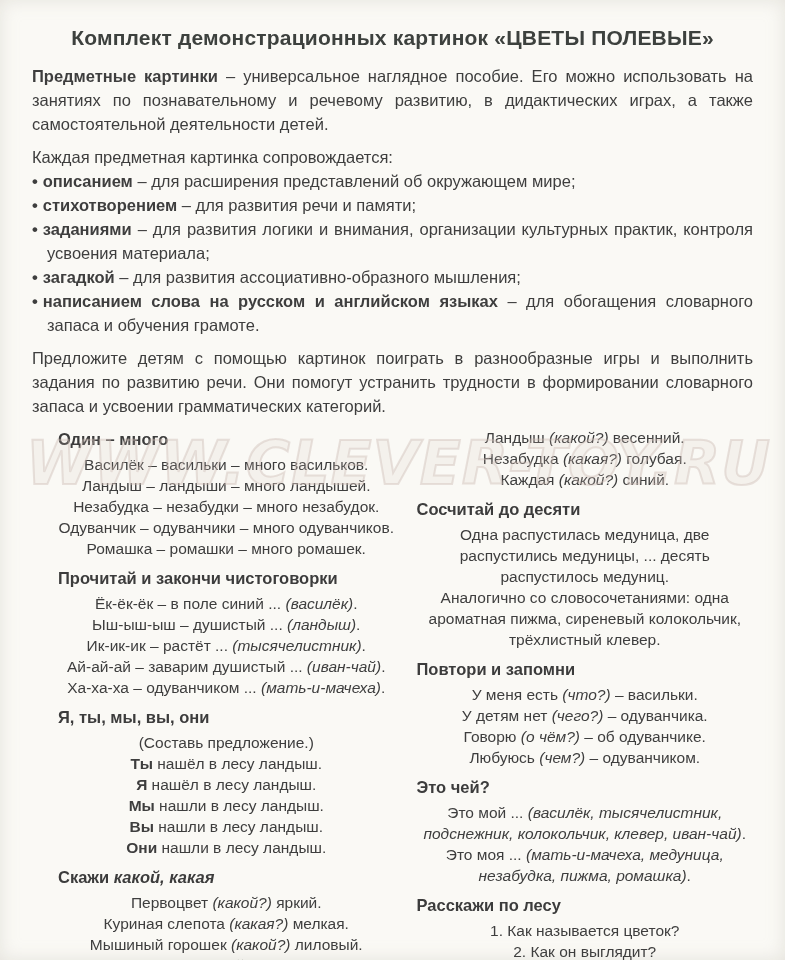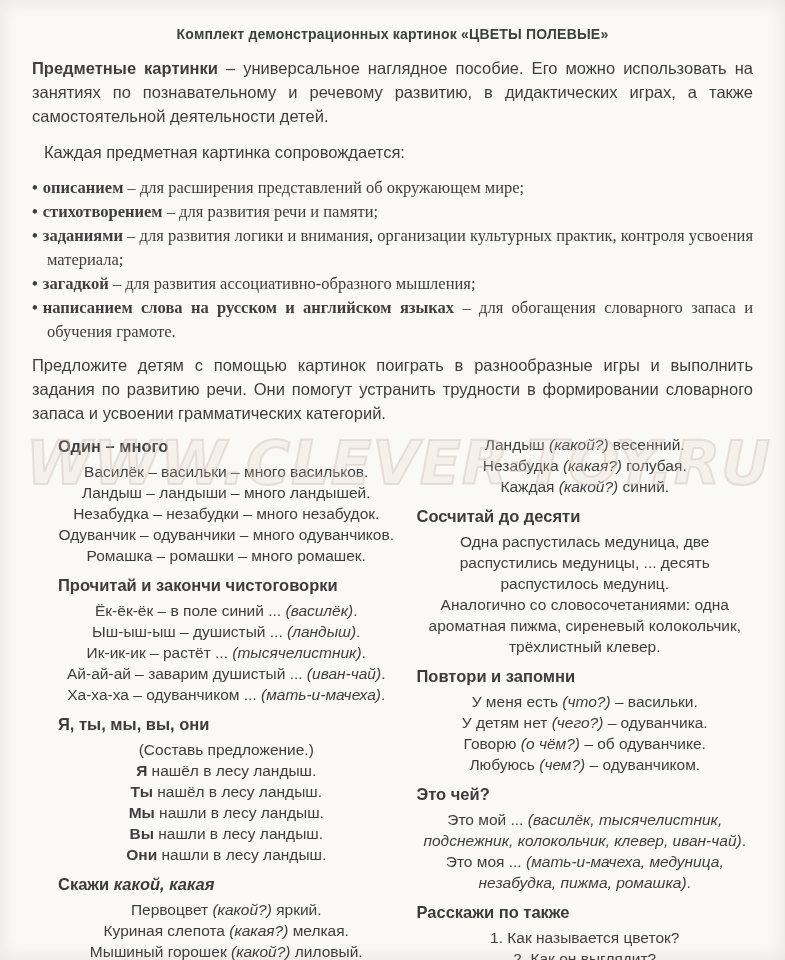--- a/index.html
+++ b/index.html
@@ -2,25 +2,25 @@
 <html><head>
 <meta charset="utf-8">
 <style>
   html,body{margin:0;padding:0;background:#e9e7e2;}
   .page{
     position:relative;width:785px;height:960px;box-sizing:border-box;
     background:#faf9f5;padding:20px 32px 14px;overflow:hidden;
     font-family:"Liberation Sans","DejaVu Sans",sans-serif;color:#3e3e3e;
     box-shadow:inset 0 0 18px rgba(190,185,175,.35);
   }
-  h1.title{font-size:14px;text-align:center;margin:6px 0 14px;color:#3d413e;letter-spacing:.2px;font-weight:bold;}
+  h1.title{font-size:21px;text-align:center;margin:6px 0 14px;color:#3d413e;letter-spacing:.2px;font-weight:bold;}
   .para{font-size:16.5px;line-height:24px;text-align:justify;margin:0 0 9px;}
-  .para.tight{margin:12px;}
+  .para.tight{margin:0;}
   ul.features{list-style:none;margin:0 0 9px;padding:0;font-size:16.5px;line-height:24px;text-align:justify;}
-  ul.features li{padding-left:15px;text-indent:-15px;font-family:Liberation Serif, serif;}
+  ul.features li{padding-left:15px;text-indent:-15px;}
   .bullet{font-weight:bold;margin-right:5px;}
   .b{font-weight:bold;}
   .i{font-style:italic;}
   .columns{display:flex;gap:22px;margin-top:8px;}
   .col{flex:1;font-size:15.5px;line-height:21px;}
   .col-left{padding-left:26px;}
   .col h3{font-size:16.5px;margin:9px 0 4px;color:#3c3c3c;font-weight:bold;}
   .col h3:first-child{margin-top:2px;}
   .col p{margin:0;text-align:center;}
   .watermark{
@@ -60,22 +60,22 @@
         <p><span>Одуванчик – одуванчики – много одуванчиков.</span></p>
         <p><span>Ромашка – ромашки – много ромашек.</span></p>
         <h3><span class="b">Прочитай и закончи чистоговорки</span></h3>
         <p><span>Ёк-ёк-ёк – в поле синий ... </span><span class="i">(василёк)</span><span>.</span></p>
         <p><span>Ыш-ыш-ыш – душистый ... </span><span class="i">(ландыш)</span><span>.</span></p>
         <p><span>Ик-ик-ик – растёт ... </span><span class="i">(тысячелистник)</span><span>.</span></p>
         <p><span>Ай-ай-ай – заварим душистый ... </span><span class="i">(иван-чай)</span><span>.</span></p>
         <p><span>Ха-ха-ха – одуванчиком ... </span><span class="i">(мать-и-мачеха)</span><span>.</span></p>
         <h3><span class="b">Я, ты, мы, вы, они</span></h3>
         <p><span>(Составь предложение.)</span></p>
+        <p><span class="b">Ты</span><span> нашёл в лесу ландыш.</span></p>
         <p><span class="b">Я</span><span> нашёл в лесу ландыш.</span></p>
-        <p><span class="b">Ты</span><span> нашёл в лесу ландыш.</span></p>
         <p><span class="b">Мы</span><span> нашли в лесу ландыш.</span></p>
         <p><span class="b">Вы</span><span> нашли в лесу ландыш.</span></p>
         <p><span class="b">Они</span><span> нашли в лесу ландыш.</span></p>
         <h3><span class="b">Скажи </span><span class="b i">какой, какая</span></h3>
         <p><span>Первоцвет </span><span class="i">(какой?)</span><span> яркий.</span></p>
         <p><span>Куриная слепота </span><span class="i">(какая?)</span><span> мелкая.</span></p>
         <p><span>Мышиный горошек </span><span class="i">(какой?)</span><span> лиловый.</span></p>
         <p><span>Иван-чай </span><span class="i">(какой?)</span><span> высокий.</span></p>
       </div>
     <div class="col col-right">
@@ -87,21 +87,21 @@
           <p><span>Одна распустилась медуница, две распустились медуницы, ... десять распустилось медуниц.</span></p>
           <p><span>Аналогично со словосочетаниями: одна ароматная пижма, сиреневый колокольчик, трёхлистный клевер.</span></p>
           <h3><span class="b">Повтори и запомни</span></h3>
           <p><span>У меня есть </span><span class="i">(что?)</span><span> – васильки.</span></p>
           <p><span>У детям нет </span><span class="i">(чего?)</span><span> – одуванчика.</span></p>
           <p><span>Говорю </span><span class="i">(о чём?)</span><span> – об одуванчике.</span></p>
           <p><span>Любуюсь </span><span class="i">(чем?)</span><span> – одуванчиком.</span></p>
           <h3><span class="b">Это чей?</span></h3>
           <p><span>Это мой ... </span><span class="i">(василёк, тысячелистник, подснежник, колокольчик, клевер, иван-чай)</span><span>.</span></p>
           <p><span>Это моя ... </span><span class="i">(мать-и-мачеха, медуница, незабудка, пижма, ромашка)</span><span>.</span></p>
-          <h3><span class="b">Расскажи по также</span></h3>
+          <h3><span class="b">Расскажи по лесу</span></h3>
           <p><span>1. Как называется цветок?</span></p>
           <p><span>2. Как он выглядит?</span></p>
         </div>
 
     </div>
   </div>
 
   <div class="watermark">WWW.CLEVER-TOY.RU</div>
 </div>
 

